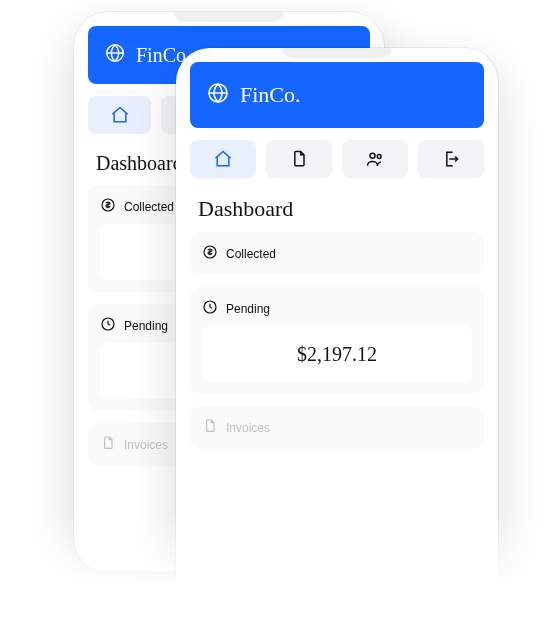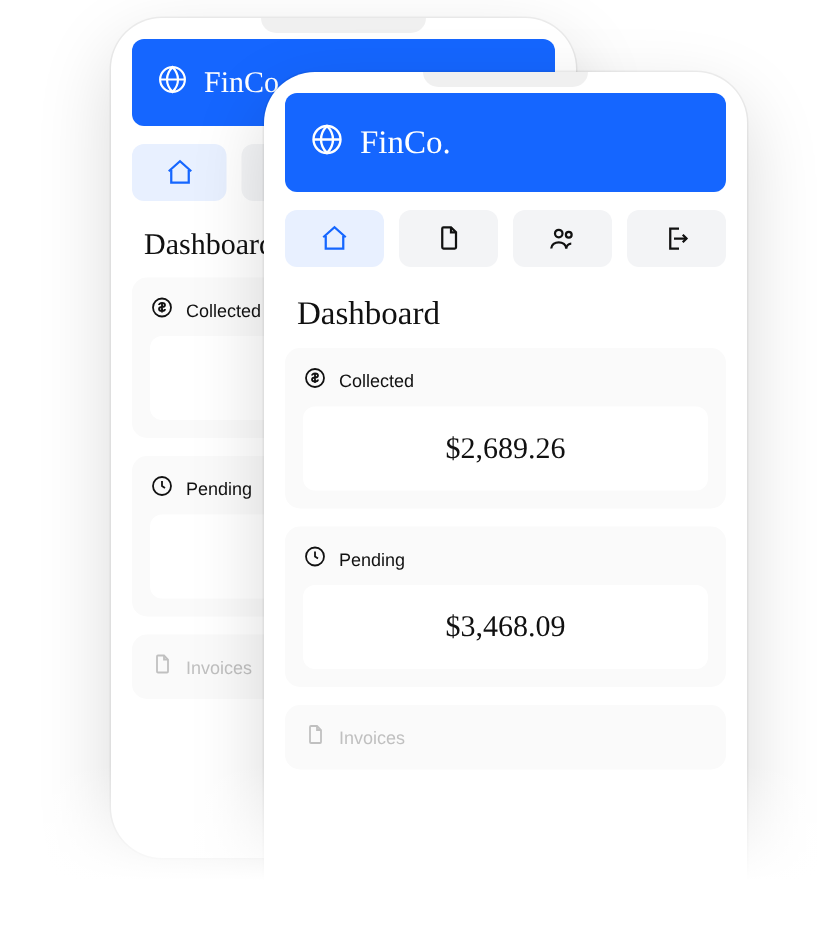--- a/index.html
+++ b/index.html
@@ -288,34 +288,33 @@
       <div class="card">
         <div class="card-head">
           <span>
             <svg width="16" height="16" viewBox="0 0 24 24" fill="none" stroke="#111" stroke-width="1.8">
               <circle cx="12" cy="12" r="9"></circle>
                 <path d="M12 7v10M9 9.5c0-1 1-2 3-2s3 1 3 2-1 2-3 2-3 1-3 2 1 2 3 2 3-1 3-2"></path>
             </svg>
           </span>
           <span>Collected</span>
         </div>
-        <div class="card-body">$2,689.26</div>
       </div>
 
       <div class="card">
         <div class="card-head">
           <span>
             <svg width="16" height="16" viewBox="0 0 24 24" fill="none" stroke="#111" stroke-width="1.8">
               <circle cx="12" cy="12" r="9"></circle>
                 <path d="M12 7v5l3 2"></path>
             </svg>
           </span>
           <span>Pending</span>
         </div>
-        <div class="card-body">$3,468.09</div>
+        <div class="card-body">$2,197.12</div>
       </div>
 
       <div class="card muted">
         <div class="card-head">
           <span>
             <svg width="16" height="16" viewBox="0 0 24 24" fill="none" stroke="#c0c0c0" stroke-width="1.8">
               <path d="M8 3h6l4 4v12a1 1 0 0 1-1 1H8a1 1 0 0 1-1-1V4a1 1 0 0 1 1-1z"></path>
                 <path d="M14 3v4h4"></path>
             </svg>
           </span>

